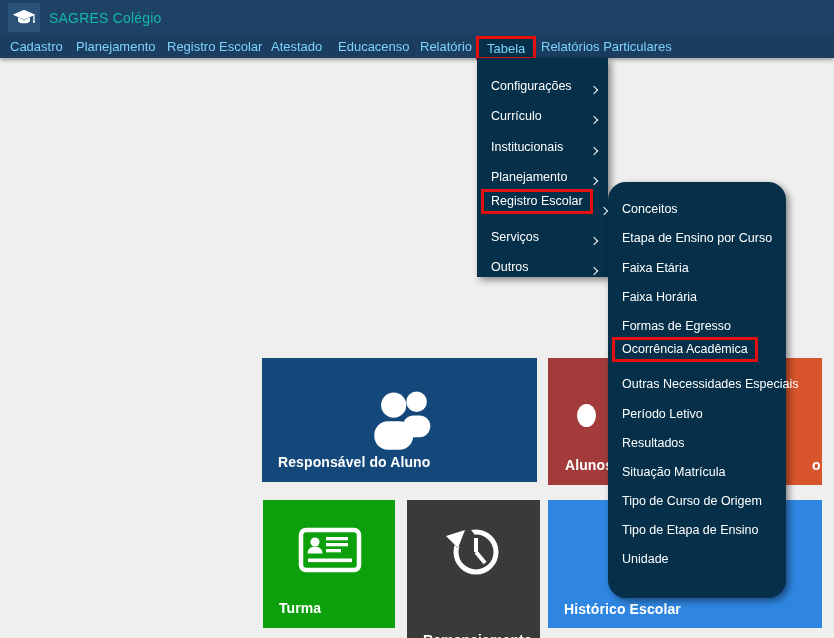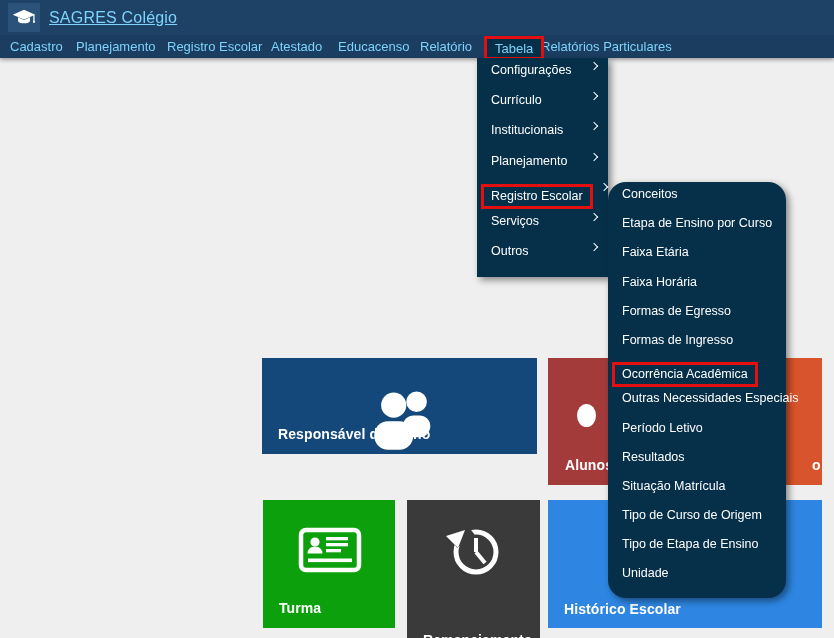--- a/index.html
+++ b/index.html
@@ -12,64 +12,64 @@
   
   .titlebar {
     position:absolute; left:0; top:0; width:834px; height:35px;
     background:#1E4166; display:flex; align-items:center; z-index:30;
   }
   .app-icon {
     width:32px; height:29px; margin-left:8px; background:#2B5379;
     display:flex; align-items:center; justify-content:center;
   }
   .app-title {
-    color:#7dd3fc; font-size:16px; font-weight:400; margin-left:9px; letter-spacing:.2px;text-decoration:underline;
+    color:#14b8a6; font-size:14px; font-weight:400; margin-left:9px; letter-spacing:.2px;
   }
   
   .menubar {
     position:absolute; left:0; top:35px; width:834px; height:23px;
     background:#1B3D60; z-index:25; box-shadow:0 2px 4px rgba(0,0,0,.35);
   }
   .mb-item {
     position:absolute; top:0; height:23px; display:flex; align-items:center;
     color:#7dd3fc; font-size:13px; cursor:default; white-space:nowrap;
   }
   .mb-item.active-boxed {
     top:1px; height:24px; padding:0 8px; border:3px solid #E40F0F;
-    background:#063049; z-index:40;margin-left:8px;
+    background:#063049; z-index:40;
   }
   
   .dropdown {
     position:absolute; background:#063049; z-index:32;
     box-shadow:3px 3px 7px rgba(0,0,0,.45); padding-top:5px;
   }
   .dd-1 { left:477px; top:58px;  width:131px; height:219px; }
   .dd-2 { left:608px; top:182px; width:178px; height:416px; z-index:33;border-radius:18px; }
   .dd-item {
-    display:flex; align-items:flex-start; justify-content:space-between;
+    display:flex; align-items:flex-end; justify-content:space-between;
     color:#fff; font-size:12.5px; padding:0 11px 0 14px; cursor:default;
     white-space:nowrap;
   }
   .dd-1 .dd-item { height:30.2px; }
   .dd-2 .dd-item { height:29.2px; }
   .chev {
     width:6px; height:6px; border-top:1.5px solid #fff; border-right:1.5px solid #fff;
     transform:rotate(45deg); flex:none; margin-left:8px;
   }
   .red-boxed {
     border:3px solid #E40F0F; padding:2px 7px 3px; margin-left:-10px;
   }
   
   .tile { position:absolute; z-index:1; cursor:pointer; }
   .tile-label {
     position:absolute; left:16px; bottom:12px; color:#fff;
     font-size:14px; font-weight:600; letter-spacing:.1px; white-space:nowrap;
   }
   .tile-icon { position:absolute; }
-  .t-responsavel { left:262px; top:358px; width:275px; height:96px; background:#14487B; }
+  .t-responsavel { left:262px; top:358px; width:275px; height:124px; background:#14487B; }
   .t-alunos      { left:548px; top:358px; width:132px; height:127px; background:#A33B3B; }
   .t-orange      { left:690px; top:358px; width:132px; height:127px; background:#D8542C; }
   .t-turma       { left:263px; top:500px; width:132px; height:128px; background:#0DA00D;text-align:center; }
   .t-remanej     { left:407px; top:500px; width:133px; height:160px; background:#3A3A3A; }
   .t-historico   { left:548px; top:500px; width:274px; height:128px; background:#2E86E2; }
   .icon-sliver {
     position:absolute; left:29px; top:46px; width:19px; height:23px;
     background:#fff; border-radius:50%;
   }
   .t-orange .tile-label { left:122px; }
@@ -190,23 +190,20 @@
     <div class="dd-item">
       <span>Faixa Etária</span>
     </div>
     <div class="dd-item">
       <span>Faixa Horária</span>
     </div>
     <div class="dd-item">
       <span>Formas de Egresso</span>
     </div>
     <div class="dd-item">
-      <span>Formas de Ingresso</span>
-    </div>
-    <div class="dd-item">
       <span class="red-boxed">Ocorrência Acadêmica</span>
     </div>
     <div class="dd-item">
       <span>Outras Necessidades Especiais</span>
     </div>
     <div class="dd-item">
       <span>Período Letivo</span>
     </div>
     <div class="dd-item">
       <span>Resultados</span>

